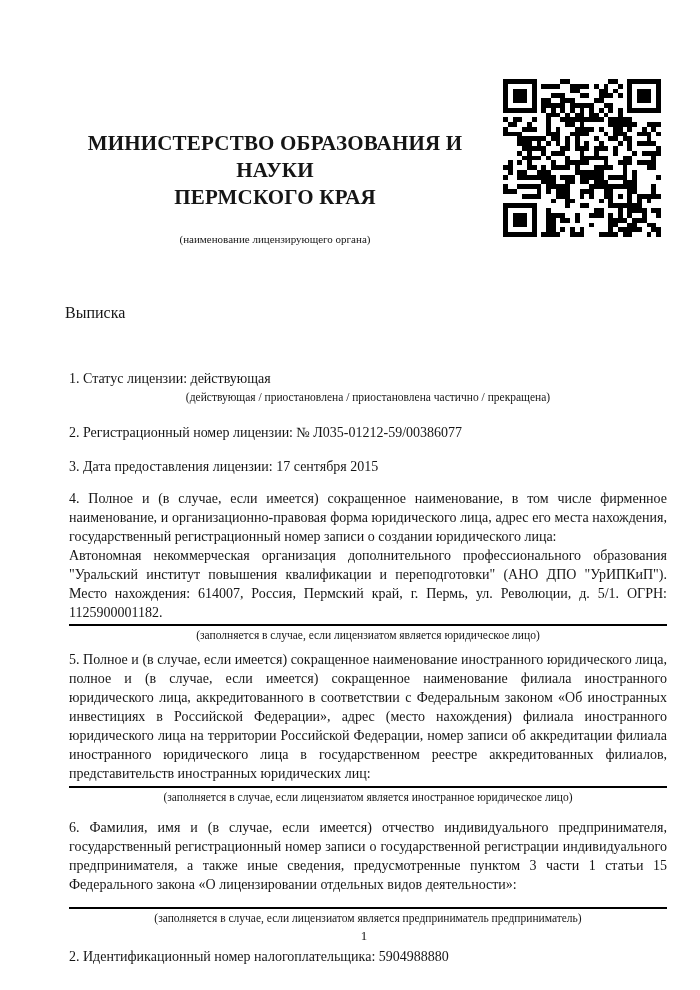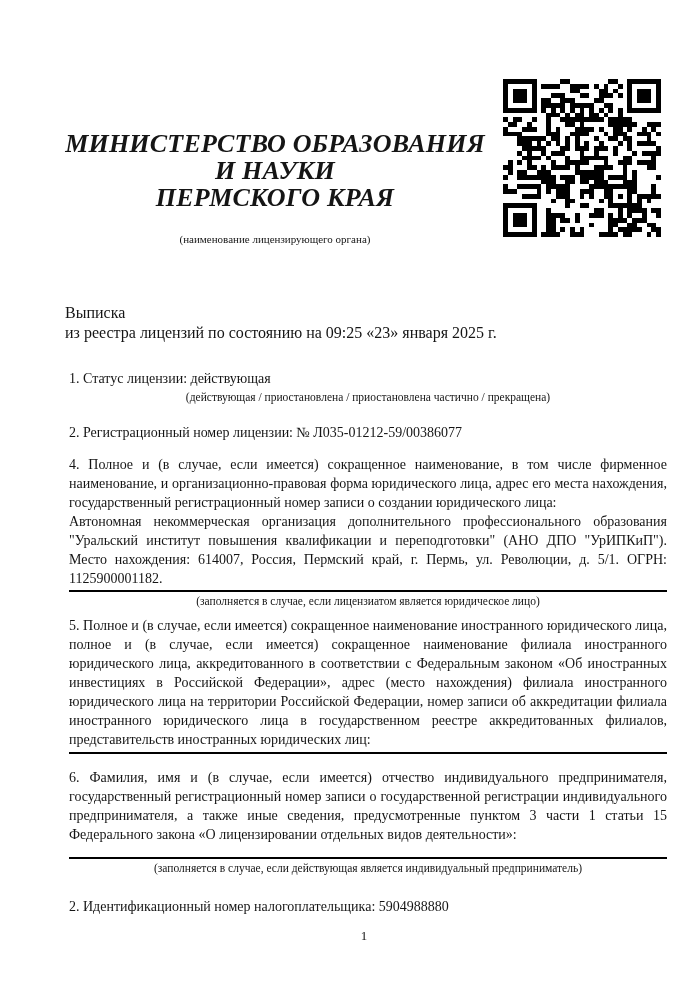--- a/index.html
+++ b/index.html
@@ -10,21 +10,21 @@
     background:#ffffff;
     font-family:"Liberation Serif", serif;
     color:#151515;
     overflow:hidden;
   }
   
   .ministry {
     position:absolute; left:65px; top:130px; width:420px;
     text-align:center;
   }
-  .ministry-name { font-size:26px; font-weight:bold; line-height:27px; letter-spacing:0.2px;font-style:italic; }
+  .ministry-name { font-size:21px; font-weight:bold; line-height:27px; letter-spacing:0.2px; }
   .ministry-caption { font-size:11px; margin-top:22px; }
   .qr-box { position:absolute; left:503px; top:78px; width:158px; height:160px; }
   .qr-box svg { display:block; }
   
   .doc-title {
     position:absolute; left:65px; top:303px; width:598px;
     text-align:left; font-size:16px; line-height:20px;
   }
   
   .content {
@@ -605,49 +605,50 @@
         <rect x="23" y="32" width="1" height="1"></rect>
         <rect x="25" y="32" width="1" height="1"></rect>
         <rect x="26" y="32" width="1" height="1"></rect>
         <rect x="30" y="32" width="1" height="1"></rect>
         <rect x="32" y="32" width="1" height="1"></rect>
       </svg>
     </div>
 
   <div class="doc-title">
     <div>Выписка</div>
-    <div>из реестра лицензий по состоянию на 09:25 «23» января 2025 г.</div>
   </div>
 
   <div class="content">
 
     <div>
       <div class="item-line">1. Статус лицензии: действующая</div>
       <div class="caption">(действующая / приостановлена / приостановлена частично / прекращена)</div>
     </div>
 
     <div class="item-line mt-i2">2. Регистрационный номер лицензии: № Л035-01212-59/00386077</div>
 
+    <div class="item-line mt-i3">3. Дата предоставления лицензии: 17 сентября 2015</div>
 
     <div class="mt-i4">
       <div class="para">4. Полное и (в случае, если имеется) сокращенное наименование, в том числе фирменное наименование, и организационно-правовая форма юридического лица, адрес его места нахождения, государственный регистрационный номер записи о создании юридического лица:</div>
       <div class="para">Автономная некоммерческая организация дополнительного профессионального образования "Уральский институт повышения квалификации и переподготовки" (АНО ДПО "УрИПКиП"). Место нахождения: 614007, Россия, Пермский край, г. Пермь, ул. Революции, д. 5/1. ОГРН: 1125900001182.</div>
       <div class="rule rule-tight"></div>
       <div class="caption">(заполняется в случае, если лицензиатом является юридическое лицо)</div>
     </div>
 
     <div class="mt-i5">
       <div class="para">5. Полное и (в случае, если имеется) сокращенное наименование иностранного юридического лица, полное и (в случае, если имеется) сокращенное наименование филиала иностранного юридического лица, аккредитованного в соответствии с Федеральным законом «Об иностранных инвестициях в Российской Федерации», адрес (место нахождения) филиала иностранного юридического лица на территории Российской Федерации, номер записи об аккредитации филиала иностранного юридического лица в государственном реестре аккредитованных филиалов, представительств иностранных юридических лиц:</div>
       <div class="rule rule-m3"></div>
+      <div class="caption">(заполняется в случае, если лицензиатом является иностранное юридическое лицо)</div>
     </div>
 
     <div class="mt-i6">
       <div class="para">6. Фамилия, имя и (в случае, если имеется) отчество индивидуального предпринимателя, государственный регистрационный номер записи о государственной регистрации индивидуального предпринимателя, а также иные сведения, предусмотренные пунктом 3 части 1 статьи 15 Федерального закона «О лицензировании отдельных видов деятельности»:</div>
       <div class="rule rule-gap"></div>
-      <div class="caption">(заполняется в случае, если действующая является индивидуальный предприниматель)</div>
+      <div class="caption">(заполняется в случае, если лицензиатом является предприниматель предприниматель)</div>
     </div>
 
     <div class="item-line mt-i7">2. Идентификационный номер налогоплательщика: 5904988880</div>
 
   </div>
 
   <div class="page-number">1</div>
 
 </div>
 

